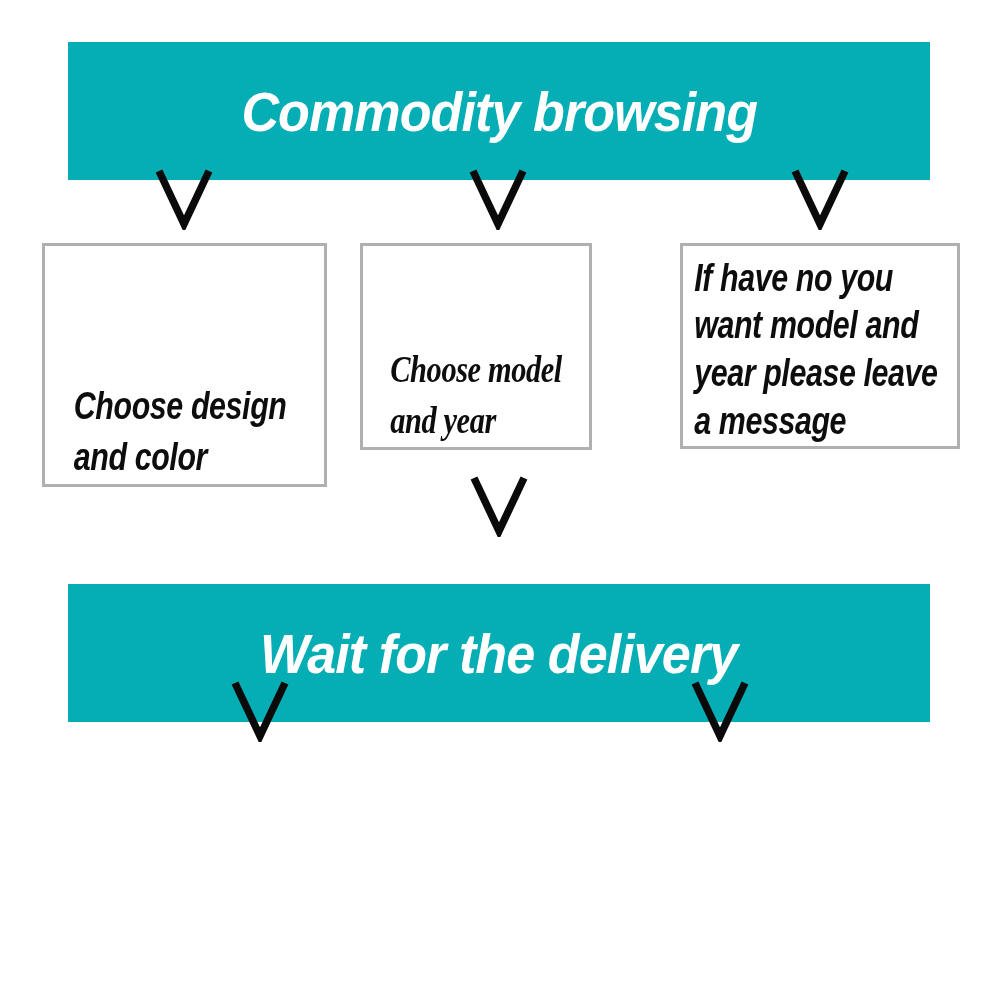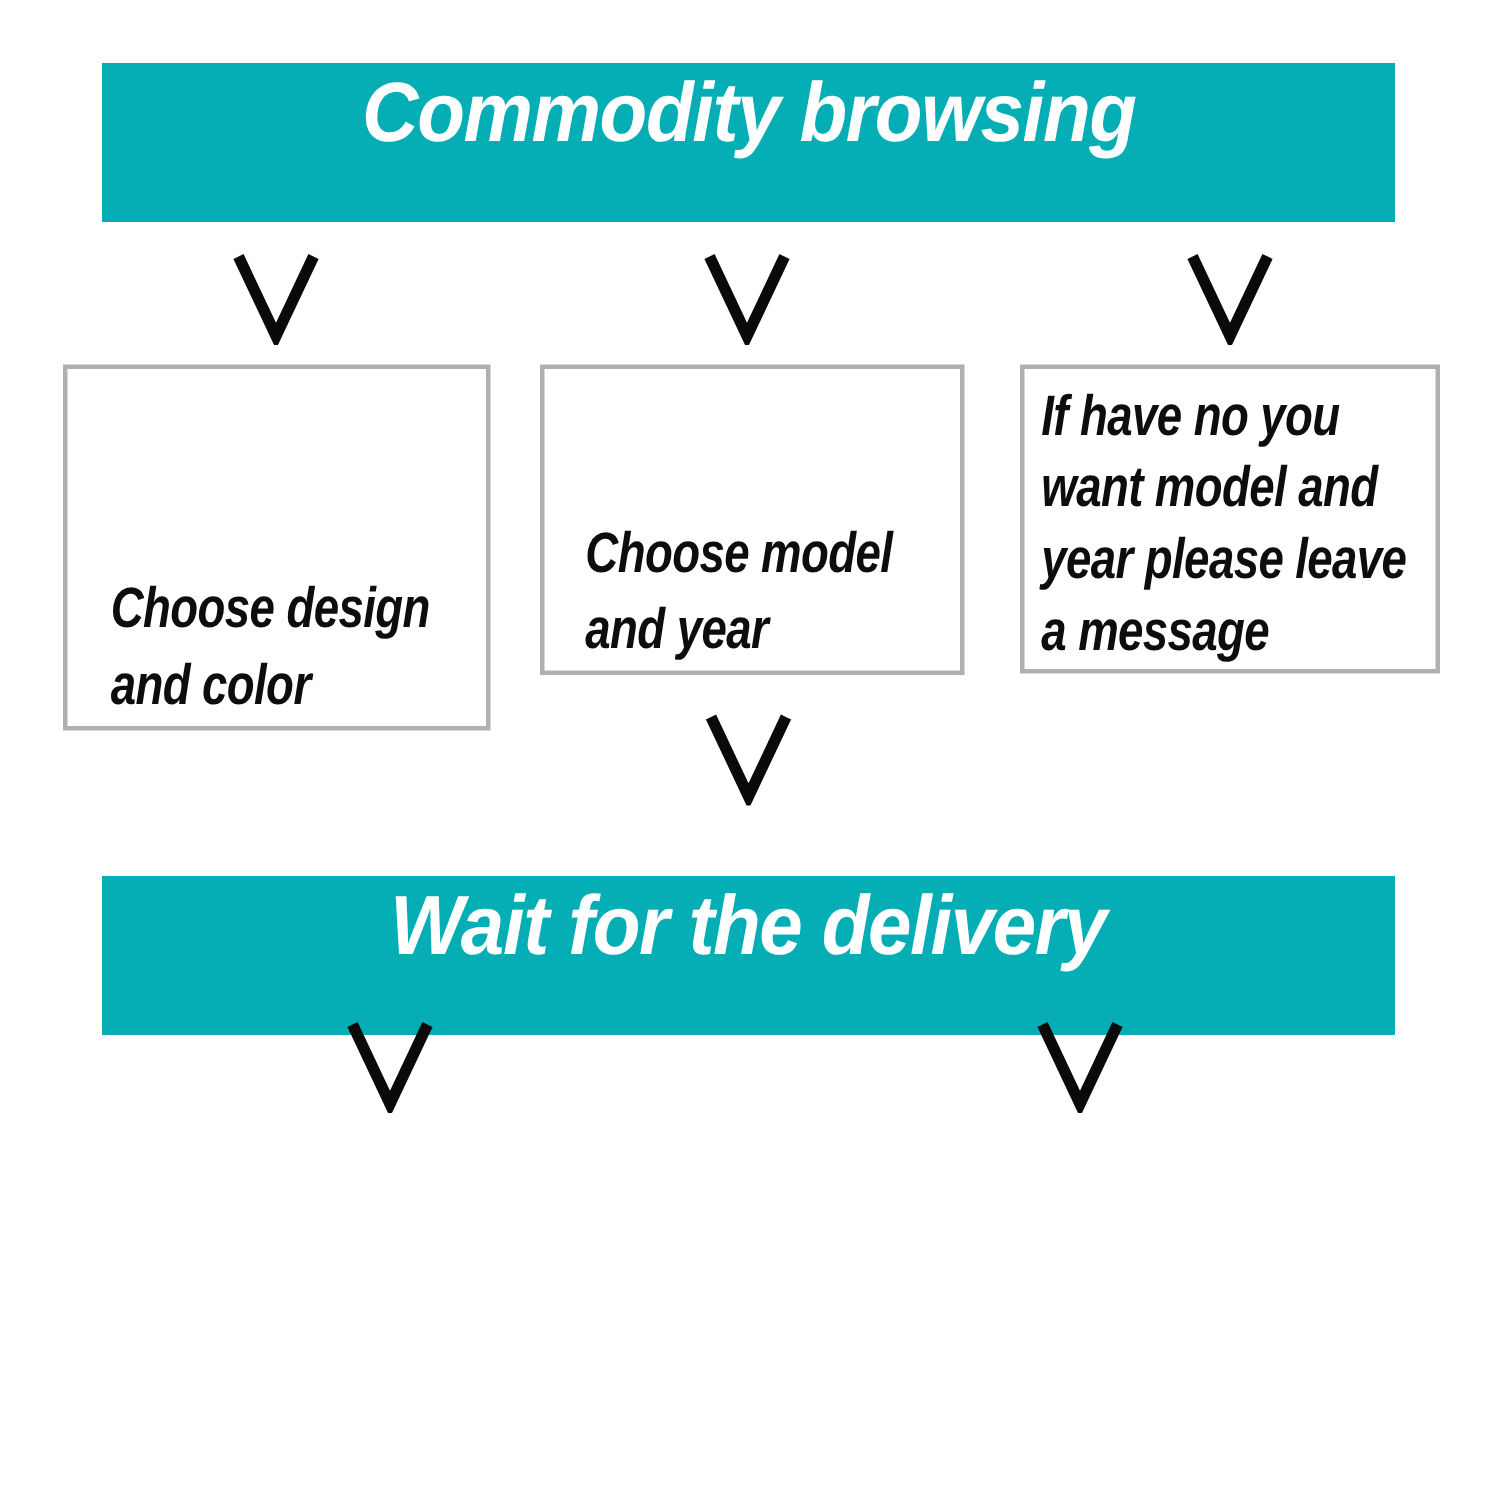--- a/index.html
+++ b/index.html
@@ -12,24 +12,24 @@
     position: relative;
     width: 1000px;
     height: 1000px;
     background: #ffffff;
     overflow: hidden;
   }
   .banner {
     position: absolute;
     left: 68px;
     width: 862px;
-    height: 106px;
+    height: 138px;
     background: var(--teal, #05aeb5);
     display: flex;
-    align-items: flex-start;
+    align-items: center;
     justify-content: center;
   }
   .banner-top { top: 42px; }
   .banner-mid { top: 584px; }
   .banner-text {
     color: var(--banner_text, #ffffff);
     font-size: 56px;
     font-weight: bold;
     font-style: italic;
     letter-spacing: -1px;
@@ -39,21 +39,21 @@
   }
   .flowbox {
     position: absolute;
     background: #ffffff;
     border: 3px solid var(--box_border, #b0b0b0);
     box-sizing: border-box;
     display: flex;
     align-items: flex-end;
   }
   .box1 { left: 42px;  top: 243px; width: 285px; height: 244px; }
-  .box2 { left: 360px; top: 243px; width: 283px; height: 207px; }
+  .box2 { left: 360px; top: 243px; width: 232px; height: 207px; font-family: Liberation Serif, serif; }
   .box3 { left: 680px; top: 243px; width: 280px; height: 206px; }
   .box4 { left: 42px;  top: 752px; width: 440px; height: 208px; }
   .box5 { left: 522px; top: 752px; width: 438px; height: 208px; }
   .boxtext {
     color: var(--text_dark, #0d0d0d);
     font-size: 38px;
     font-weight: bold;
     font-style: italic;
     letter-spacing: -0.5px;
     line-height: 1.31;

